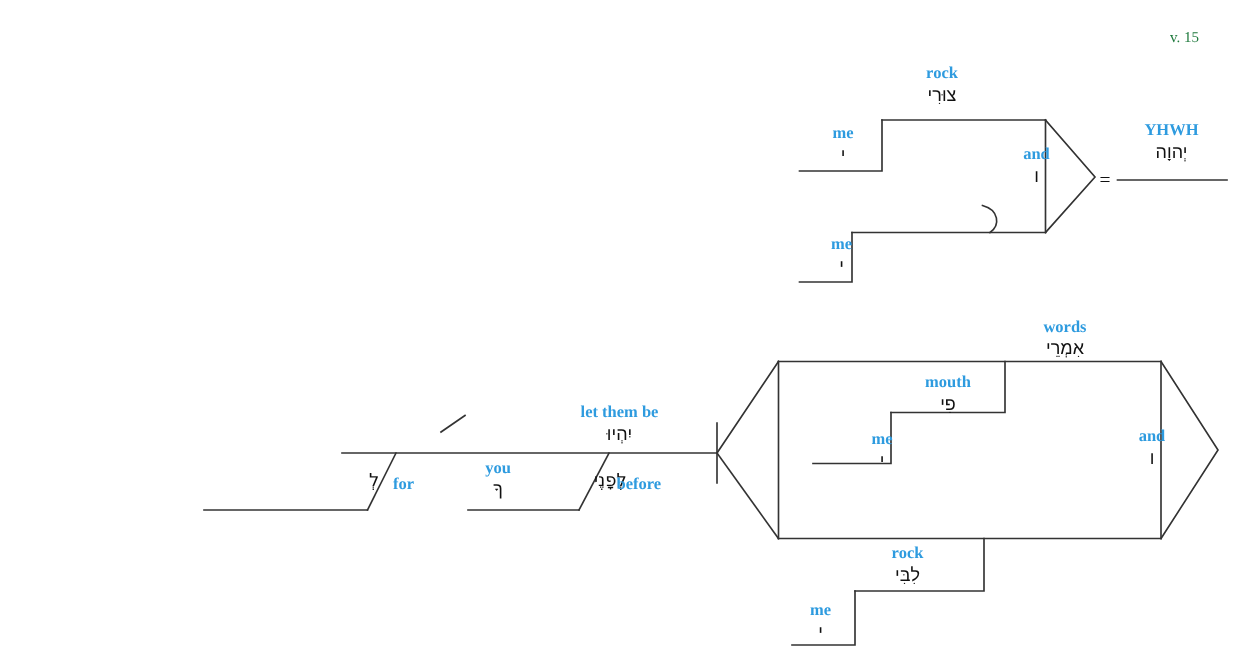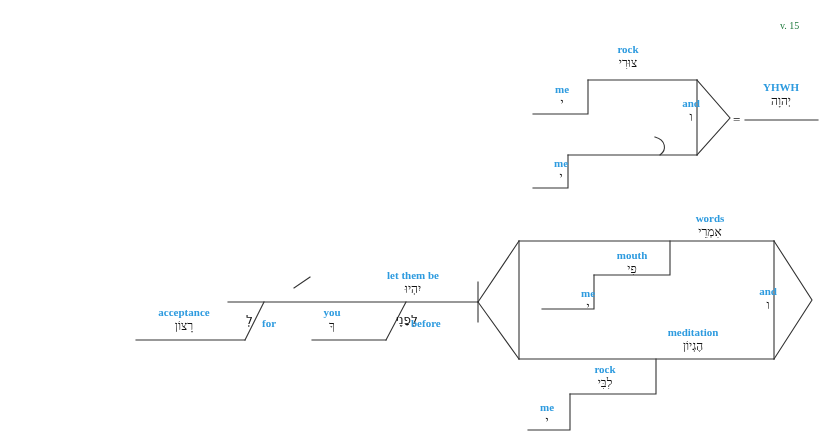--- a/index.html
+++ b/index.html
@@ -33,21 +33,21 @@
     color: #2e9bdf;
     font-weight: bold;
     font-size: 11px;
     font-family: "Liberation Serif", serif;
     display: block;
     text-align: center;
   }
   .heb {
     color: #111111;
     font-size: 12px;
-    font-family: Liberation Serif, serif;
+    font-family: Liberation Sans, sans-serif;
     direction: rtl;
     unicode-bidi: bidi-override;
     display: block;
     margin-top: 1px;
   }
   .heb-only {
     position: absolute;
     color: #111111;
     font-size: 12px;
     font-family: "DejaVu Sans", sans-serif;
@@ -156,24 +156,20 @@
     <span class="heb">ו</span>
   </div>
 
   <div class="eqsign" style="left:733px; top:112px;">=</div>
 
   <div class="lbl" style="left:748px; top:82px; width:66px;">
     <span class="gloss">YHWH</span>
     <span class="heb">יְהוָה</span>
   </div>
 
-  <div class="lbl" style="left:148px; top:307px; width:72px;">
-    <span class="gloss">acceptance</span>
-    <span class="heb">רָצוֹן</span>
-  </div>
 
   <div class="heb-only" style="left:246px; top:313px;">לְ</div>
   <div class="gloss-only" style="left:262px; top:317px;">for</div>
 
   <div class="lbl" style="left:312px; top:307px; width:40px;">
     <span class="gloss">you</span>
     <span class="heb">ךָ</span>
   </div>
 
   <div class="heb-only" style="left:396px; top:313px;">לְפָנֶי</div>
@@ -197,24 +193,20 @@
   <div class="lbl" style="left:566px; top:288px; width:44px;">
     <span class="gloss">me</span>
     <span class="heb">י</span>
   </div>
 
   <div class="lbl" style="left:749px; top:286px; width:38px;">
     <span class="gloss">and</span>
     <span class="heb">ו</span>
   </div>
 
-  <div class="lbl" style="left:658px; top:327px; width:70px;">
-    <span class="gloss">meditation</span>
-    <span class="heb">הֶגְיוֹן</span>
-  </div>
 
   <div class="lbl" style="left:583px; top:364px; width:44px;">
     <span class="gloss">rock</span>
     <span class="heb">לִבִּי</span>
   </div>
 
   <div class="lbl" style="left:527px; top:402px; width:40px;">
     <span class="gloss">me</span>
     <span class="heb">י</span>
   </div>

